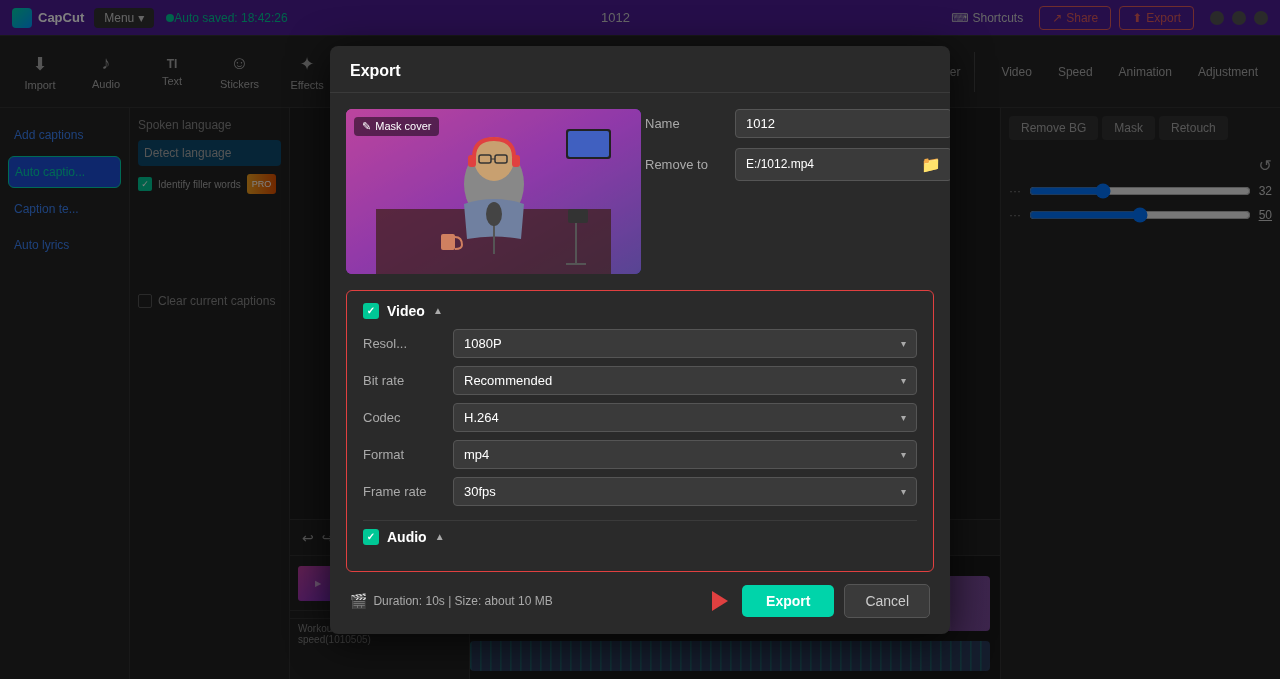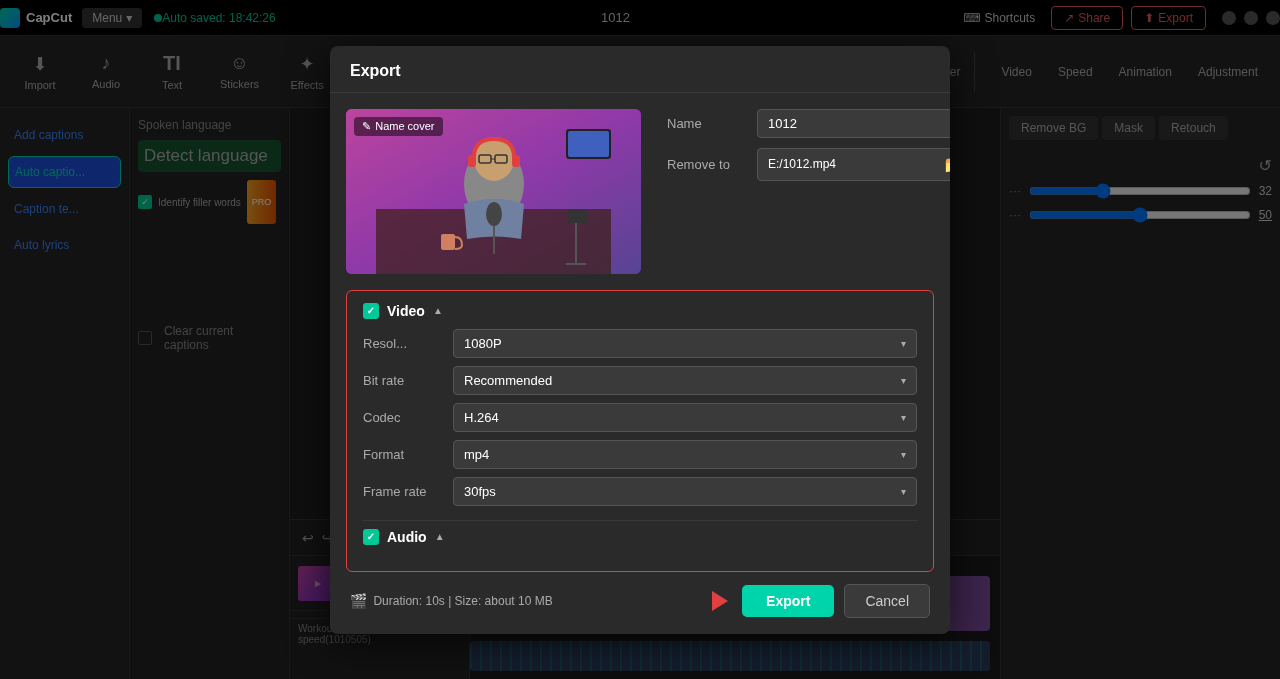--- a/index.html
+++ b/index.html
@@ -9,24 +9,24 @@
       color: #ccc;
       width: 1280px;
       height: 679px;
       overflow: hidden;
       position: relative;
     }
 
     
     .titlebar {
       height: 36px;
-      background: #000000;
+      background: #4c1d95;
       display: flex;
       align-items: center;
-      padding: 0 0;
+      padding: 0 12px;
       border-bottom: 1px solid #333;
       position: relative;
       z-index: 10;
       justify-content: flex-end;
     }
     .titlebar-logo {
       display: flex;
       align-items: center;
       gap: 6px;
       font-size: 13px;
@@ -262,21 +262,21 @@
       overflow: hidden;
     }
     .preview-edit-cover {
       position: absolute; top: 8px; left: 8px;
       background: rgba(0,0,0,0.5); color: #fff; font-size: 11px;
       padding: 3px 8px; border-radius: 4px; cursor: pointer;
       display: flex; align-items: center; gap: 4px;
     }
     .dialog-form {
       flex: 1;
-      padding-left: 26px;
+      padding-left: 4px;
       display: flex; flex-direction: column; gap: 10px;
     }
     .form-row {
       display: flex; align-items: center; gap: 10px;
     }
     .form-label {
       width: 80px; font-size: 13px; color: #aaa; flex-shrink: 0;
     }
     .form-input {
       flex: 1; background: #3a3a3a; border: 1px solid #555;
@@ -373,38 +373,38 @@
     .second-panel {
       width: 160px;
       background: #222;
       border-right: 1px solid #333;
       padding: 10px 8px;
     }
     .spoken-lang-title {
       font-size: 12px; color: #888; margin-bottom: 8px;
     }
     .detect-lang-btn {
-      width: 100%; padding: 6px; background: #14532d; border: none; color: #aaa;
-      font-size: 17px; cursor: pointer; border-radius: 4px; text-align: left;
+      width: 100%; padding: 6px; background: #0c4a6e; border: none; color: #aaa;
+      font-size: 12px; cursor: pointer; border-radius: 4px; text-align: left;
       margin-bottom: 8px;
     }
     .filler-row {
       display: flex; align-items: center; gap: 6px; margin-bottom: 10px;
     }
     .filler-check {
       width: 14px; height: 14px; background: #00c896; border-radius: 2px;
       display: flex; align-items: center; justify-content: center; font-size: 9px; color: #fff;
     }
     .filler-label { font-size: 10px; color: #aaa; }
     .pro-badge {
       background: linear-gradient(90deg, #f0a020, #e05000);
-      color: #fff; font-size: 9px; padding: 17px 5px; border-radius: 3px;
+      color: #fff; font-size: 9px; padding: 5px 5px; border-radius: 3px;
     }
     .clear-caption-row {
-      display: flex; align-items: center; gap: 12px; margin-top: 10px;
+      display: flex; align-items: center; gap: 6px; margin-top: 10px;
     }
     .clear-check-empty {
       width: 14px; height: 14px; border: 1px solid #555; border-radius: 2px;
     }
     .clear-label { font-size: 12px; color: #888; }
 
     
     .tl-time {
       position: absolute; top: 2px; font-size: 10px; color: #666;
     }
@@ -450,21 +450,21 @@
 <div class="toolbar">
   <div class="tool-item">
     <span class="tool-icon">⬇</span>
     <span>Import</span>
   </div>
   <div class="tool-item">
     <span class="tool-icon">♪</span>
     <span>Audio</span>
   </div>
   <div class="tool-item">
-    <span class="tool-icon" style="font-weight:bold;font-size:20px;">TI</span>
+    <span class="tool-icon" style="font-weight:bold;font-size:12px;">TI</span>
     <span>Text</span>
   </div>
   <div class="tool-item">
     <span class="tool-icon">☺</span>
     <span>Stickers</span>
   </div>
   <div class="tool-item">
     <span class="tool-icon">✦</span>
     <span>Effects</span>
   </div>
@@ -618,21 +618,21 @@
             <rect x="222" y="100" width="20" height="14" rx="2" fill="#333"></rect>
 
             <rect x="220" y="20" width="45" height="30" rx="3" fill="#222"></rect>
             <rect x="222" y="22" width="41" height="26" rx="2" fill="#4060c0"></rect>
 
             <rect x="95" y="125" width="14" height="16" rx="2" fill="#d08060"></rect>
             <path d="M109 128 Q116 128 116 136 Q116 140 109 140" fill="none" stroke="#d08060" stroke-width="2"></path>
           </svg>
           <div class="preview-edit-cover">
             <span>✎</span>
-            <span>Name cover</span>
+            <span>Mask cover</span>
           </div>
         </div>
       </div>
 
       <div class="dialog-form">
         <div class="form-row">
           <span class="form-label">Name</span>
           <input class="form-input" type="text" value="1012" style="">
         </div>
         <div class="form-row">

